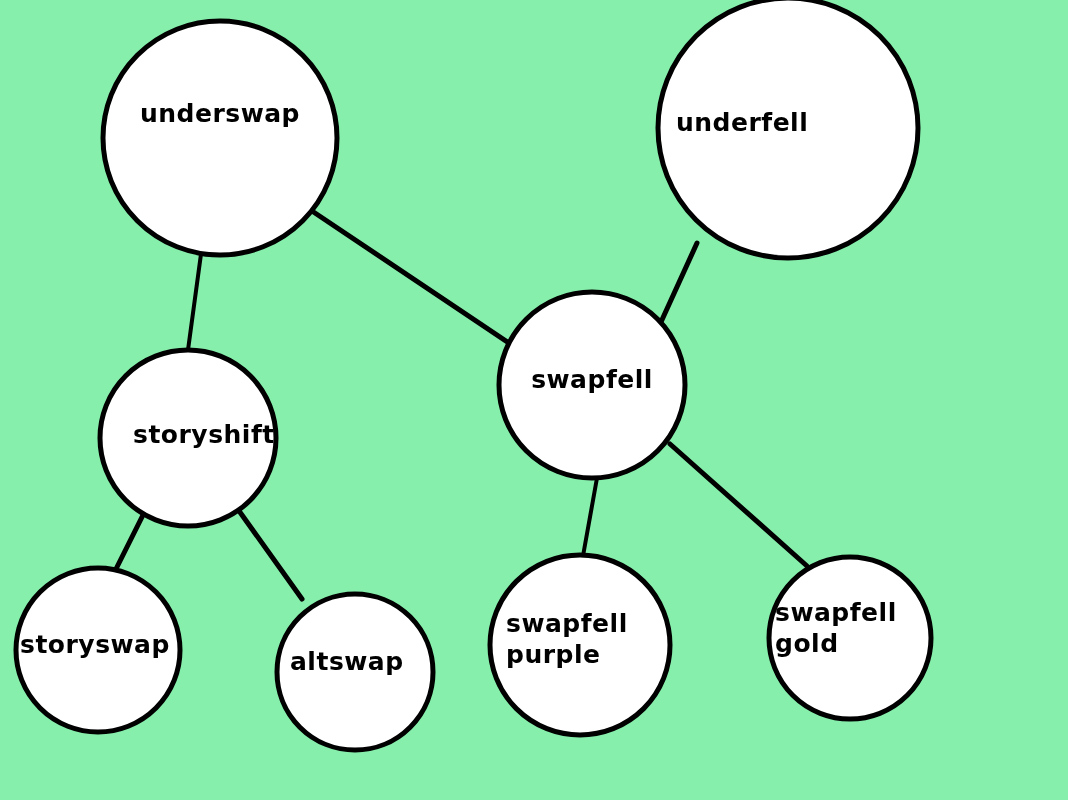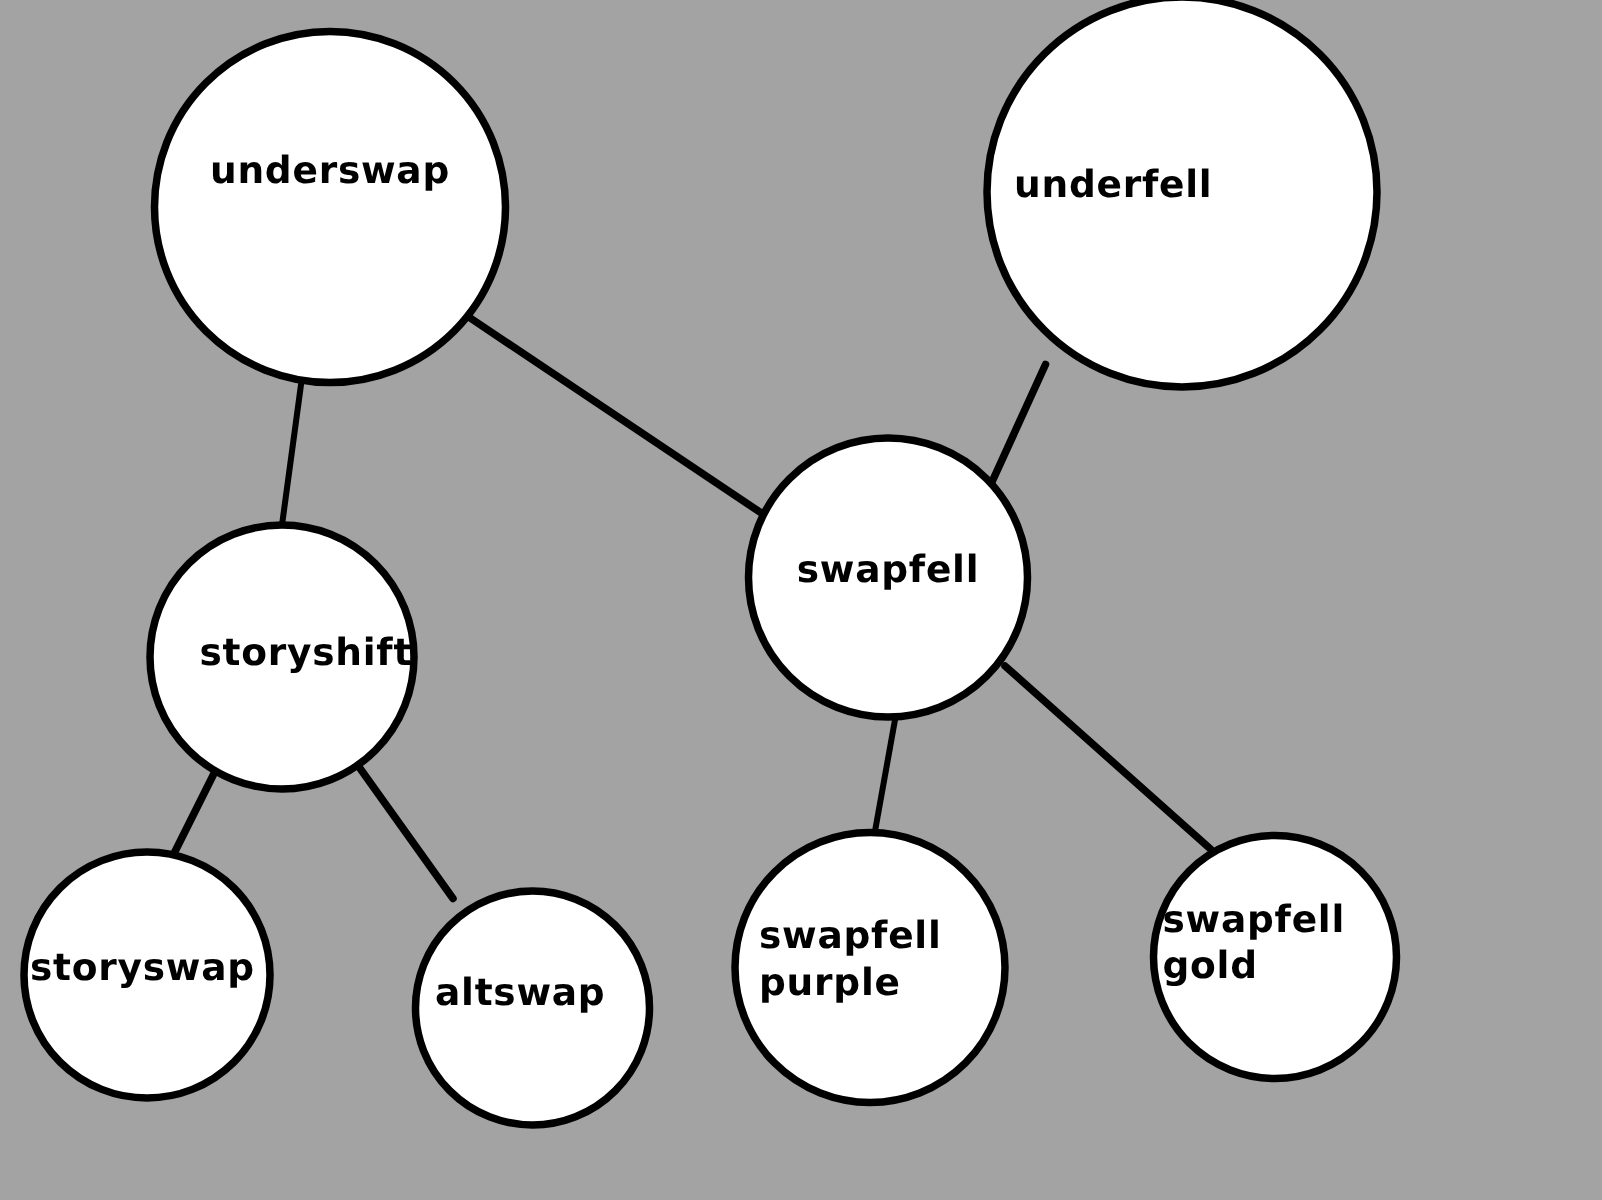--- a/index.html
+++ b/index.html
@@ -8,21 +8,21 @@
     padding: 0;
     background: #ffffff;
   }
   body {
     font-family: "DejaVu Sans", sans-serif;
   }
   #canvas-wrap {
     position: relative;
     width: 1068px;
     height: 800px;
-    background: #a3a3a3;
+    background: #86efac;
     overflow: hidden;
   }
   #graph-svg {
     position: absolute;
     left: 0;
     top: 0;
     width: 1068px;
     height: 800px;
     display: block;
   }

